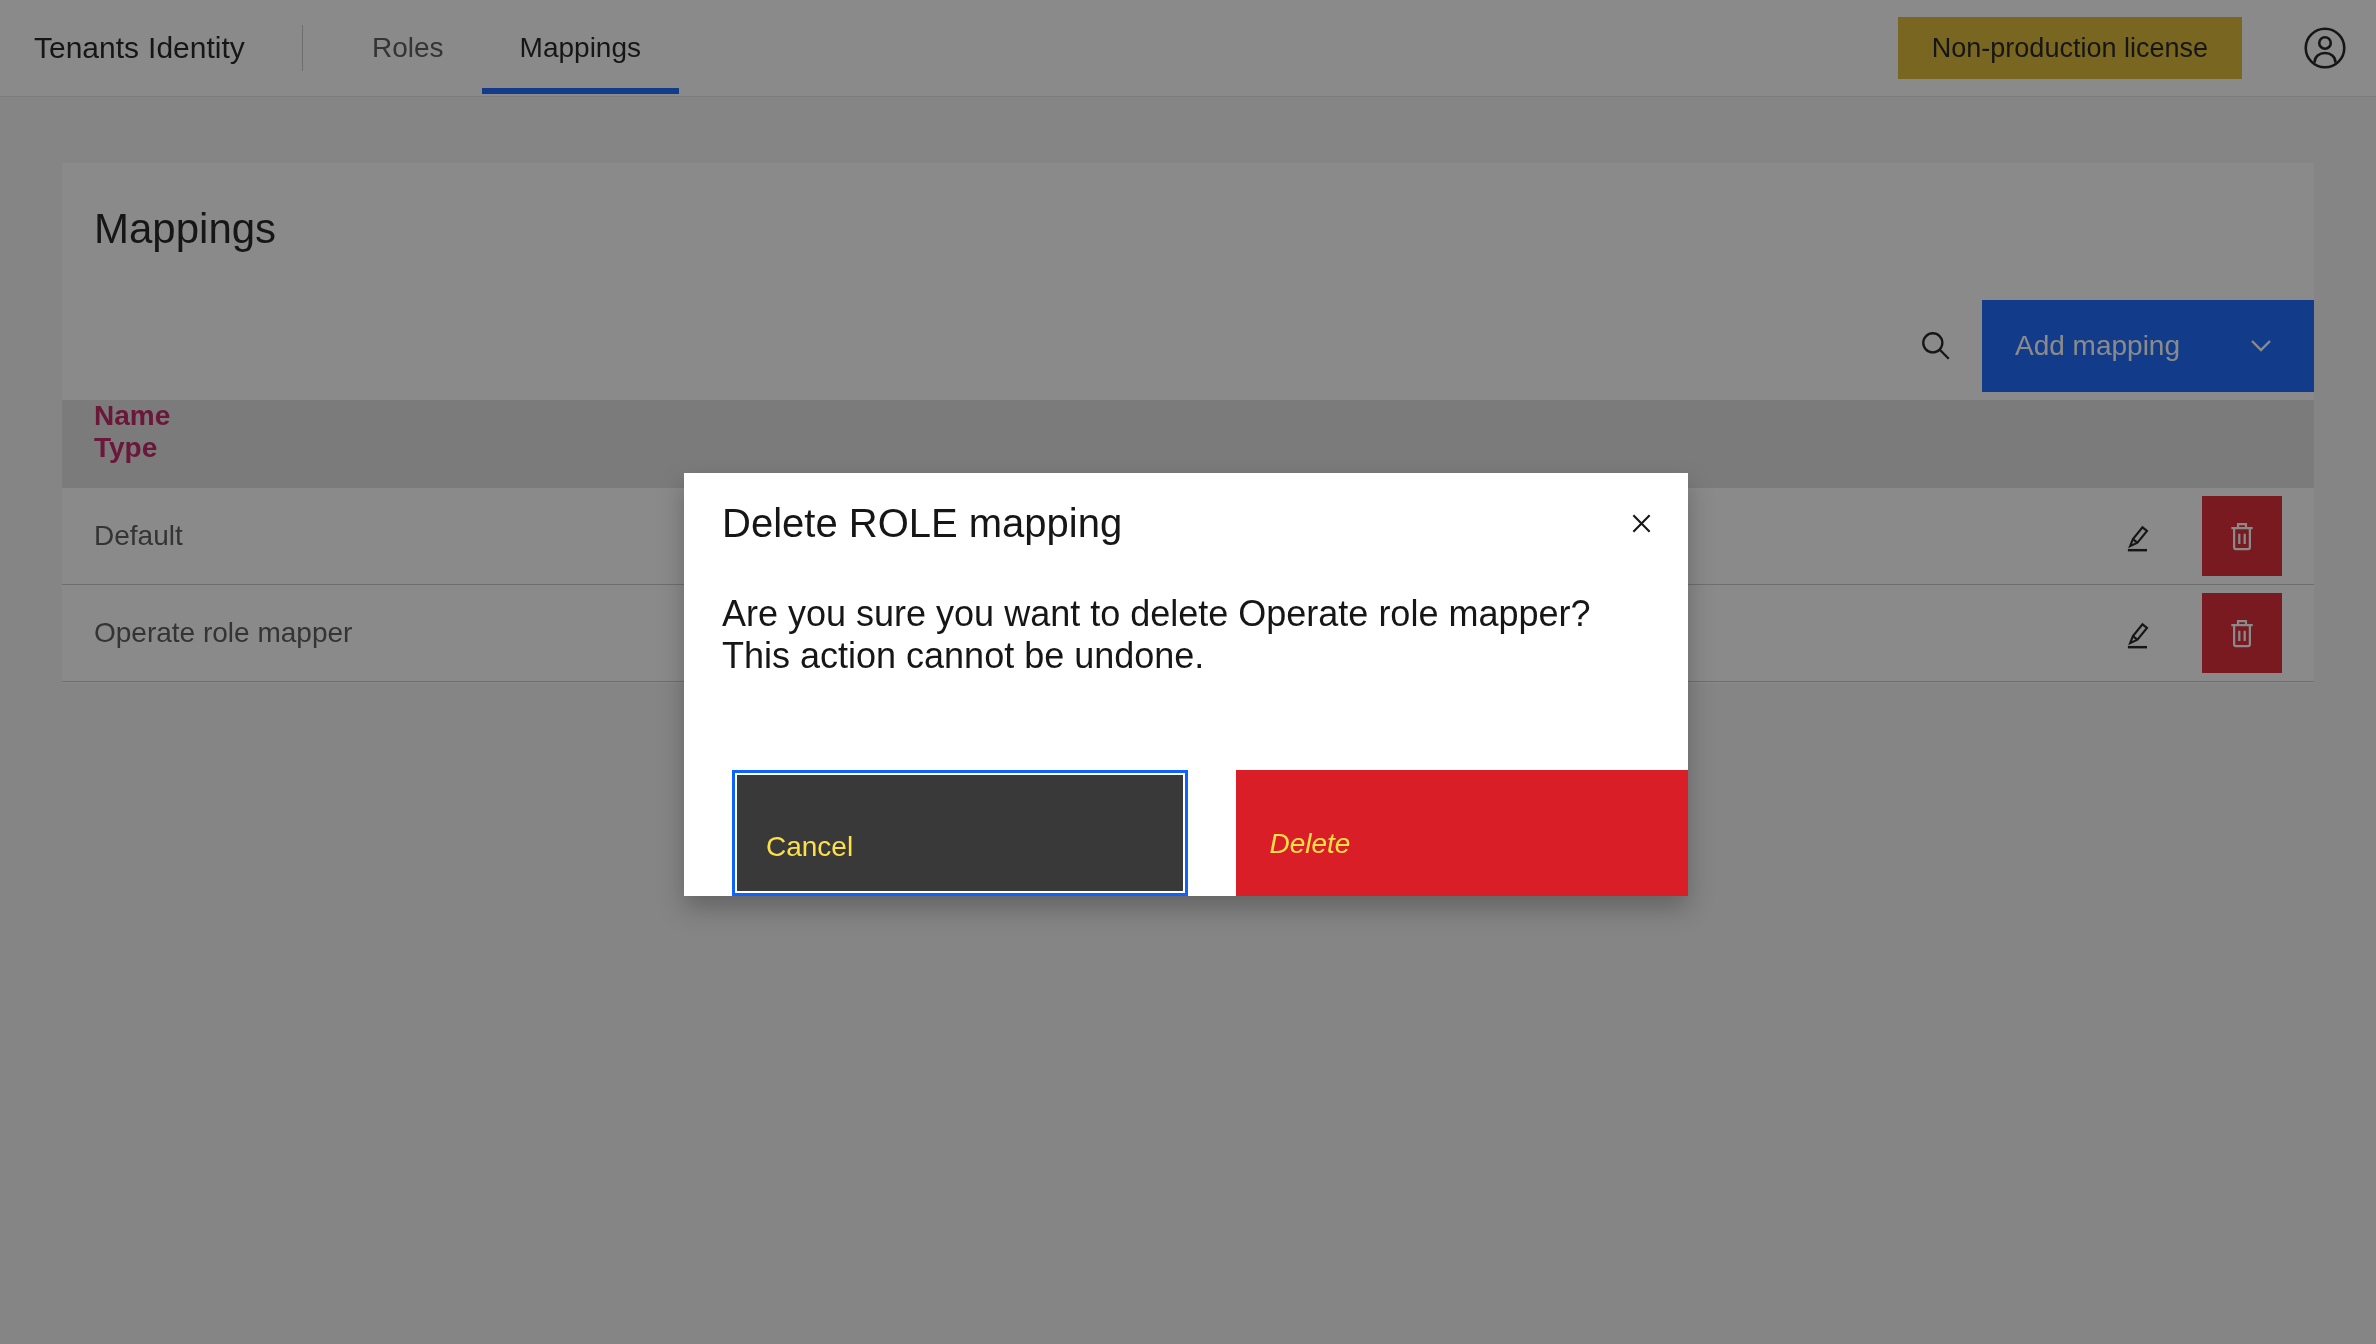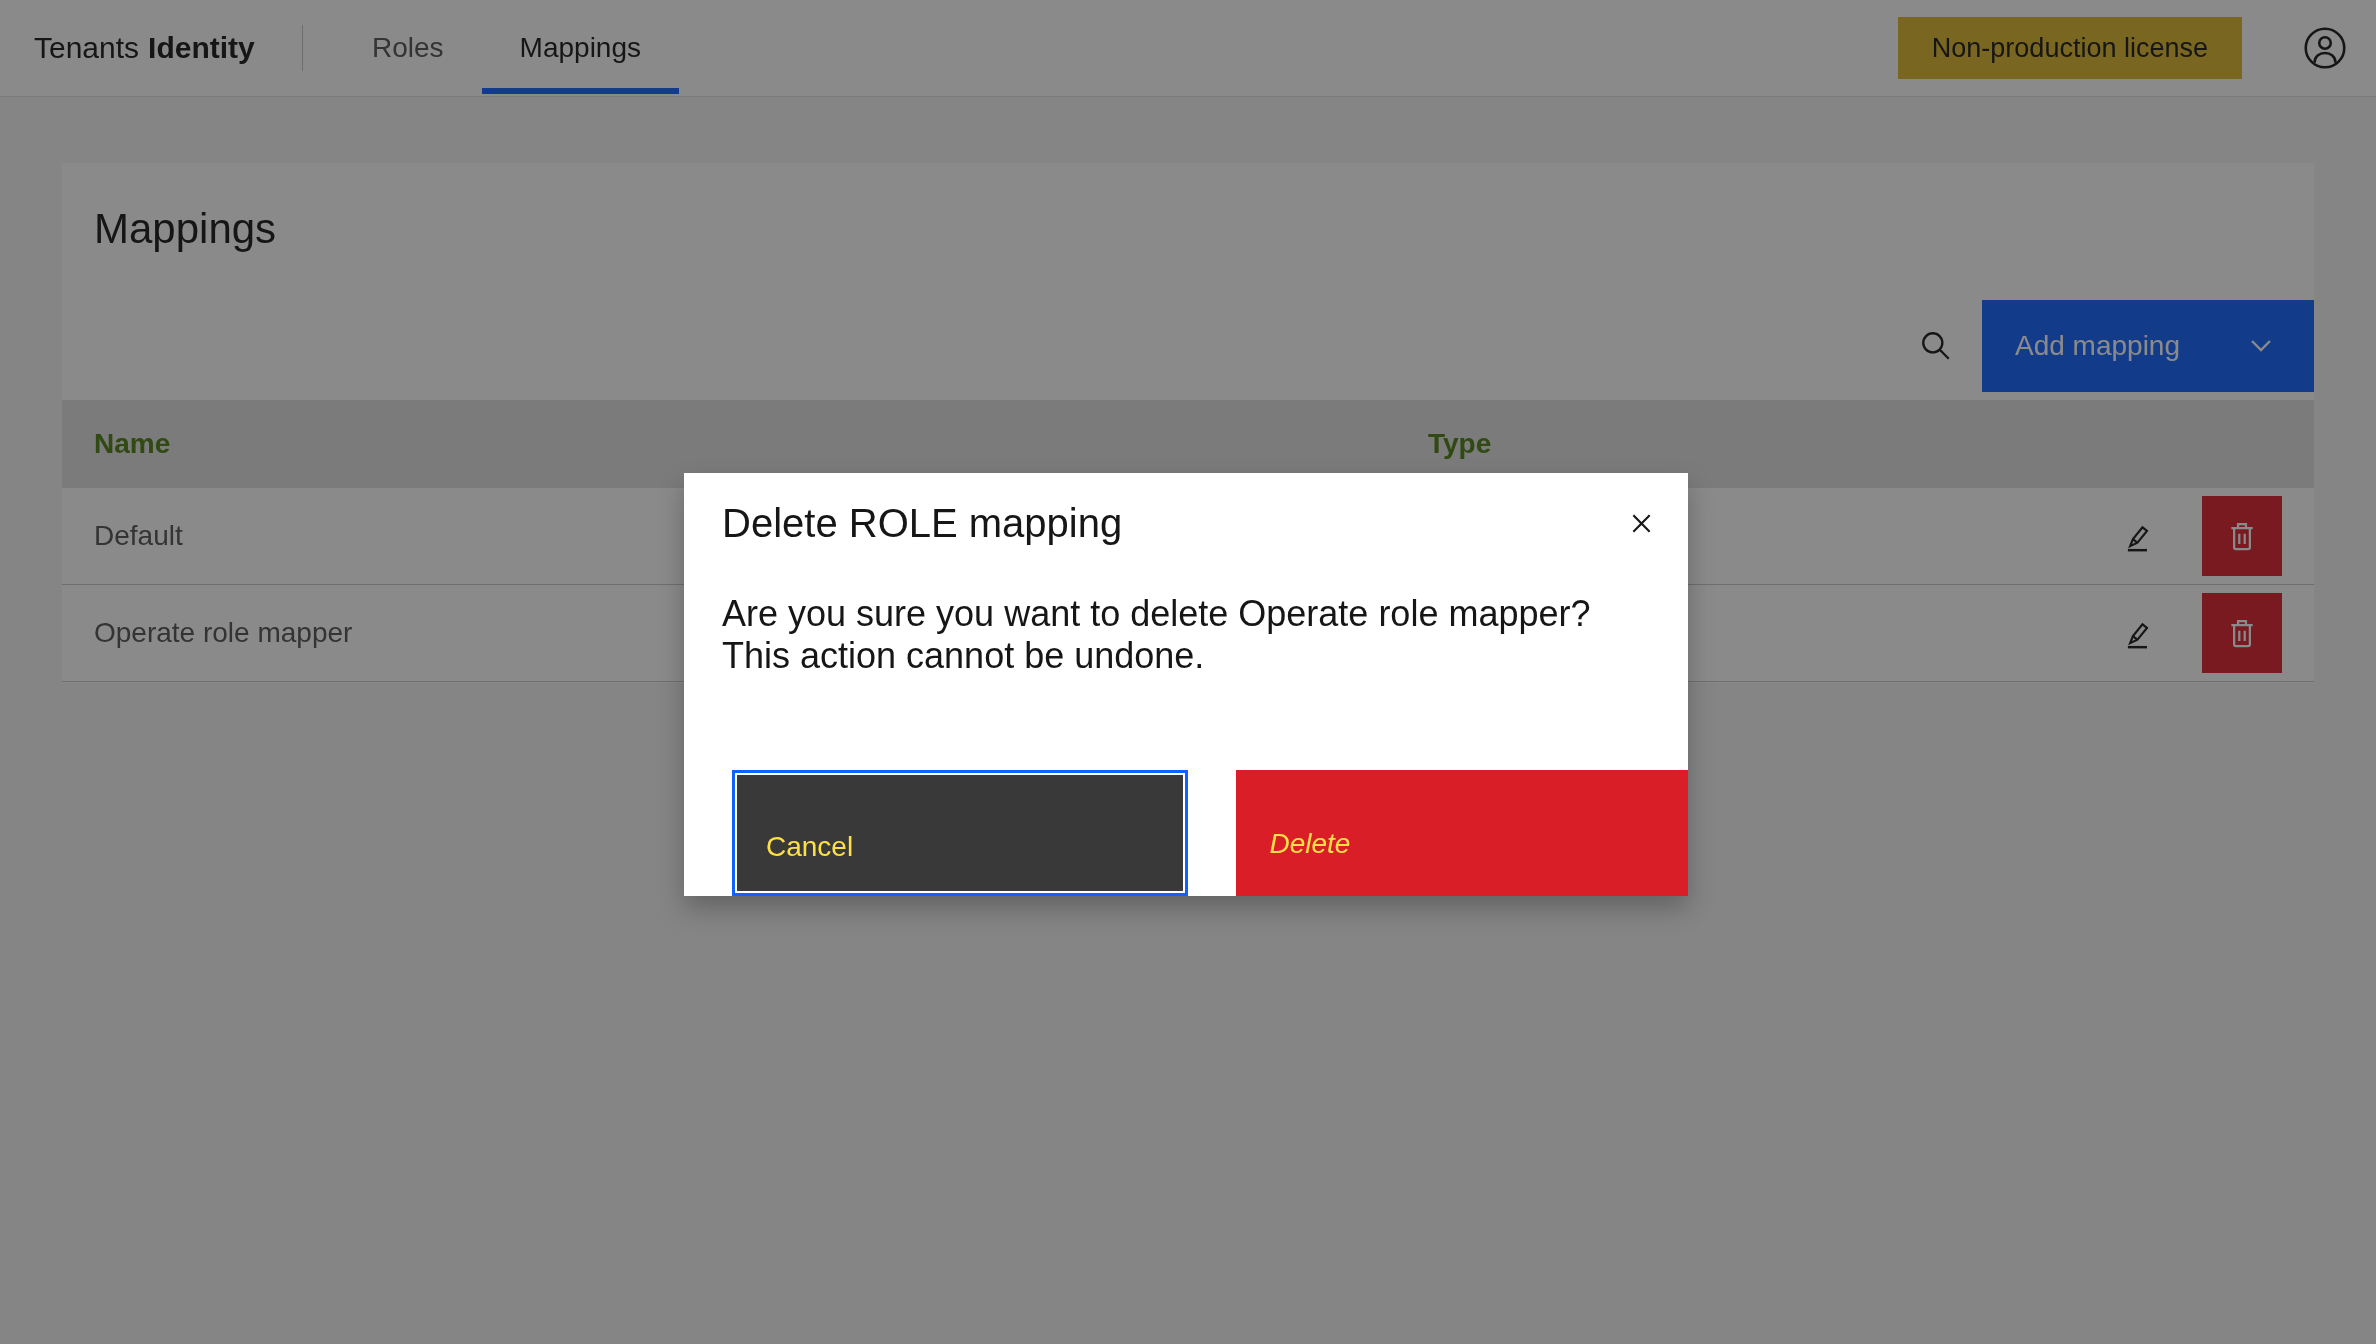--- a/index.html
+++ b/index.html
@@ -18,21 +18,21 @@
   
   .app-header {
     position: absolute; left: 0; top: 0; width: 100%; height: 97px;
     background: #ffffff;
     display: flex; align-items: stretch;
     border-bottom: 1px solid #e0e0e0;
     z-index: 1;
   }
   .logo { display: flex; align-items: center; padding-left: 34px; width: 302px; font-size: 30px; cursor: pointer; }
   .logo .brand { font-weight: 400; margin-right: 9px; }
-  .logo .product { font-weight: 700; }
+  .logo .product { font-weight: 400; }
   .header-divider { width: 1px; background: #c6c6c6; margin: 25px 0; }
   .tabs { display: flex; margin-left: 31px; align-items: stretch; }
   .tab {
     display: flex; align-items: center; padding: 0 38px;
     font-size: 28px; color: #525252; position: relative; cursor: pointer;
   }
   .tab.active { color: #161616; }
   .tab.active::after {
     content: ""; position: absolute; left: 0; right: 0; bottom: 2px; height: 6px;
     background: var(--accent);
@@ -55,22 +55,22 @@
   .search-btn { width: 92px; height: 92px; background: none; border: none; cursor: pointer; display: flex; align-items: center; justify-content: center; }
   .add-btn {
     width: 332px; height: 92px; background: var(--accent); color: #ffffff;
     border: none; cursor: pointer; font-size: 28px; font-family: inherit;
     display: flex; align-items: center; justify-content: space-between;
     padding: 0 42px 0 33px; text-align: center;
   }
 
   .table { position: absolute; left: 0; top: 237px; width: 100%; }
   .thead {
-    height: 88px; background: #e0e0e0; display: flex; align-items: center;
-    font-weight: 700; font-size: 28px; color: #4d7c0f;
+    height: 88px; background: #e0e0e0; display: flex; align-items: flex-start;
+    font-weight: 700; font-size: 28px; color: #be185d; flex-direction: column;
   }
   .cell-name { padding-left: 32px; width: 1334px; }
   .cell-type { flex: 1; padding-left: 32px; }
   .trow {
     height: 97px; display: flex; align-items: center;
     border-bottom: 1px solid #c6c6c6;
     font-size: 28px; color: #525252; position: relative; background: #ffffff;
   }
   .row-actions { position: absolute; right: 32px; top: 0; height: 100%; display: flex; align-items: center; }
   .edit-btn { width: 80px; height: 80px; margin-right: 24px; background: none; border: none; cursor: pointer; display: flex; align-items: center; justify-content: center; }

